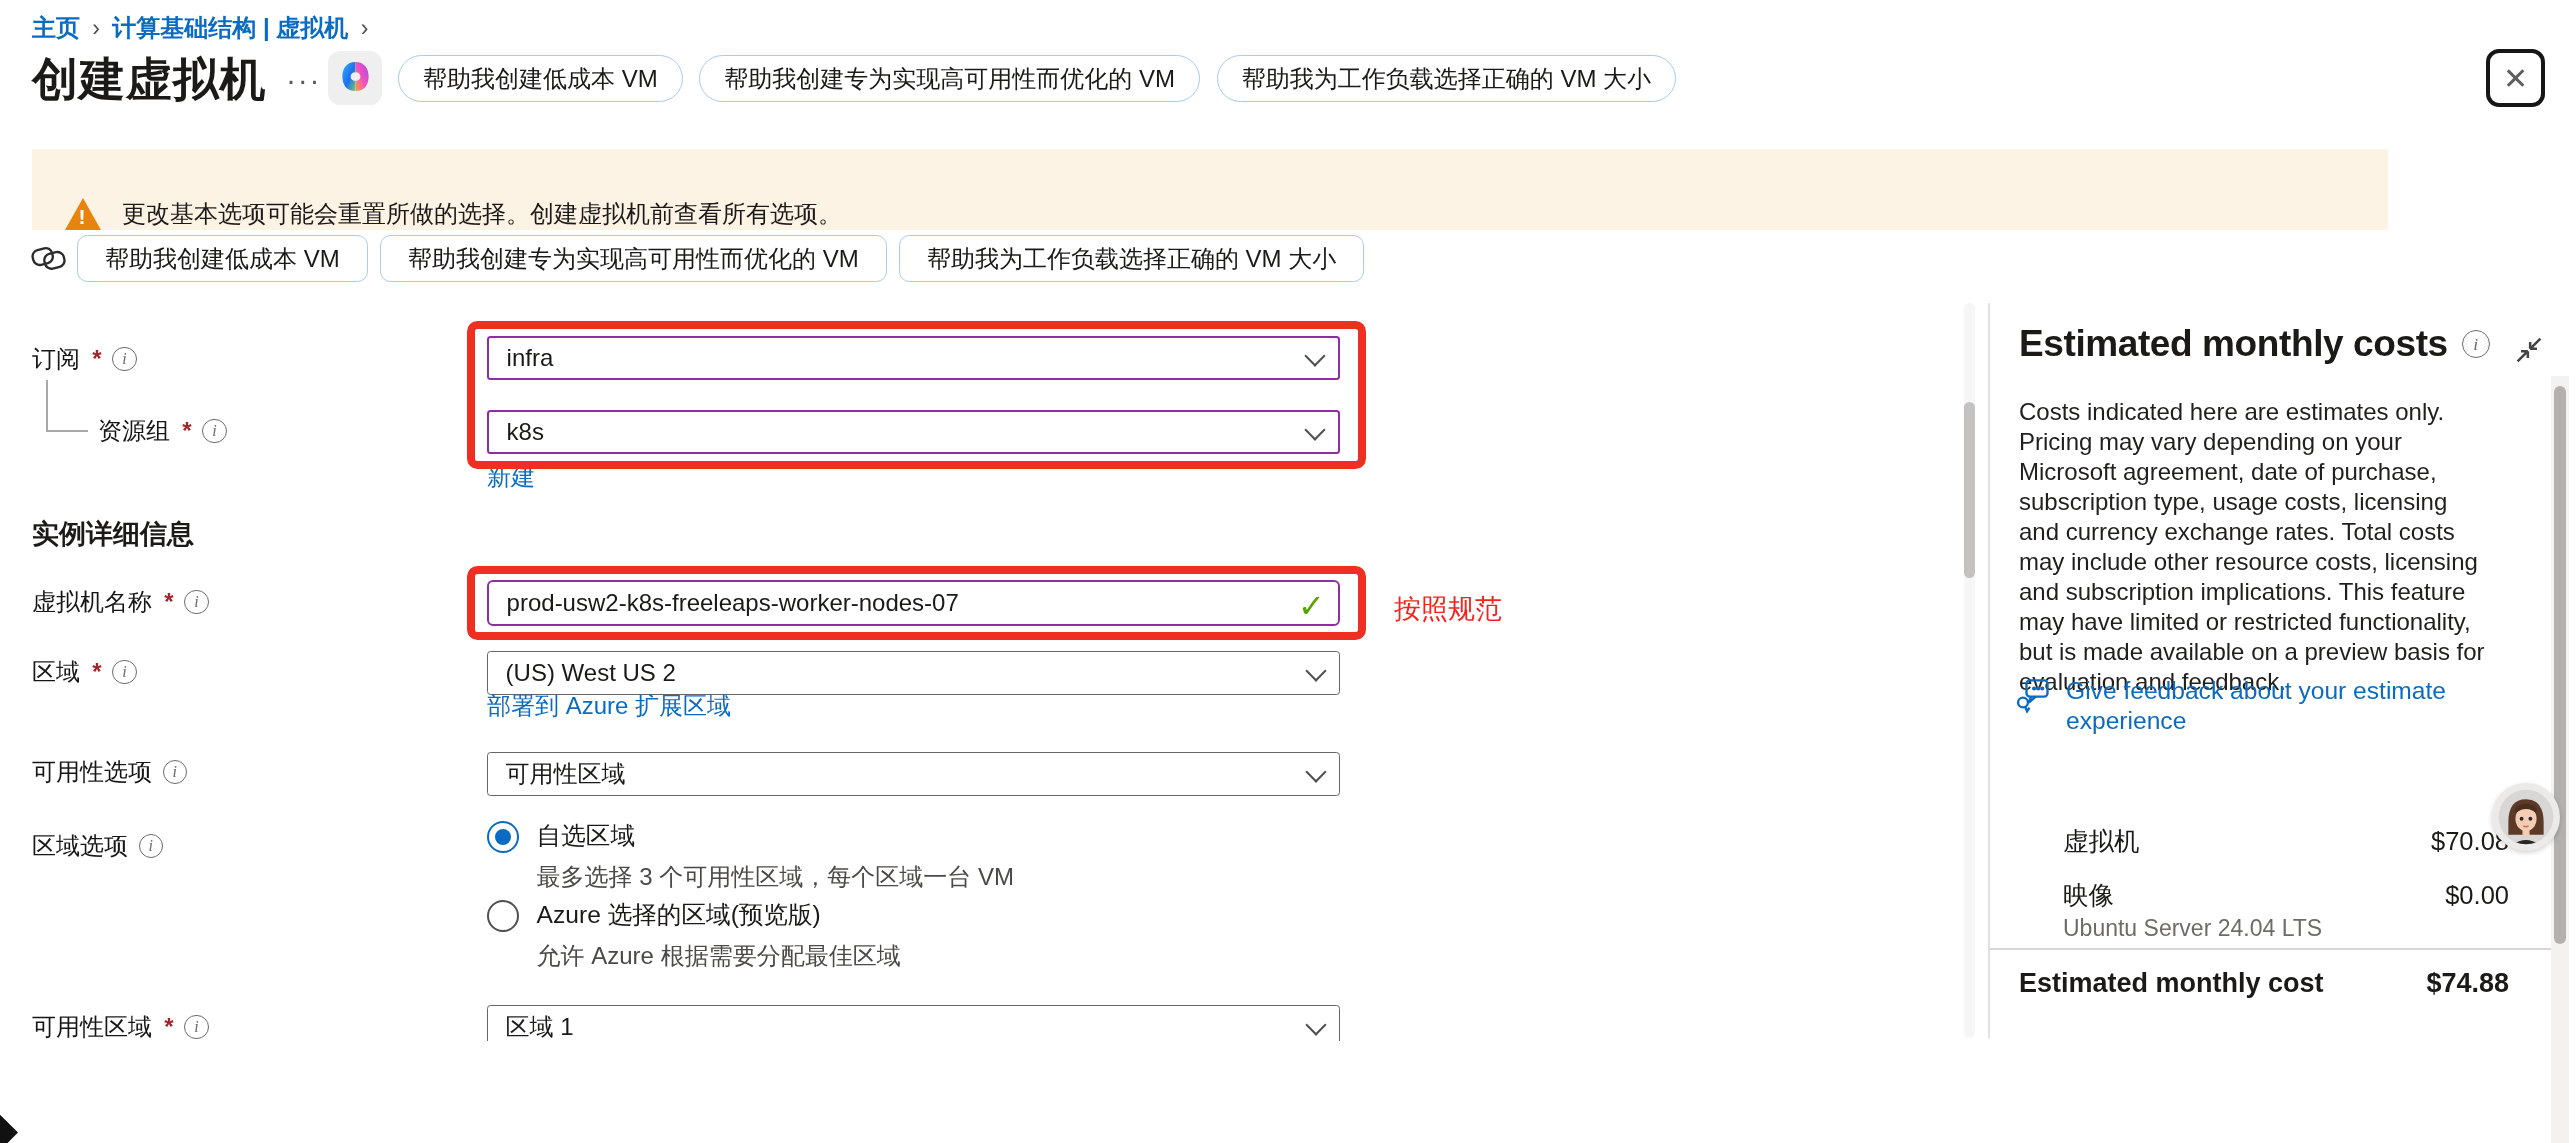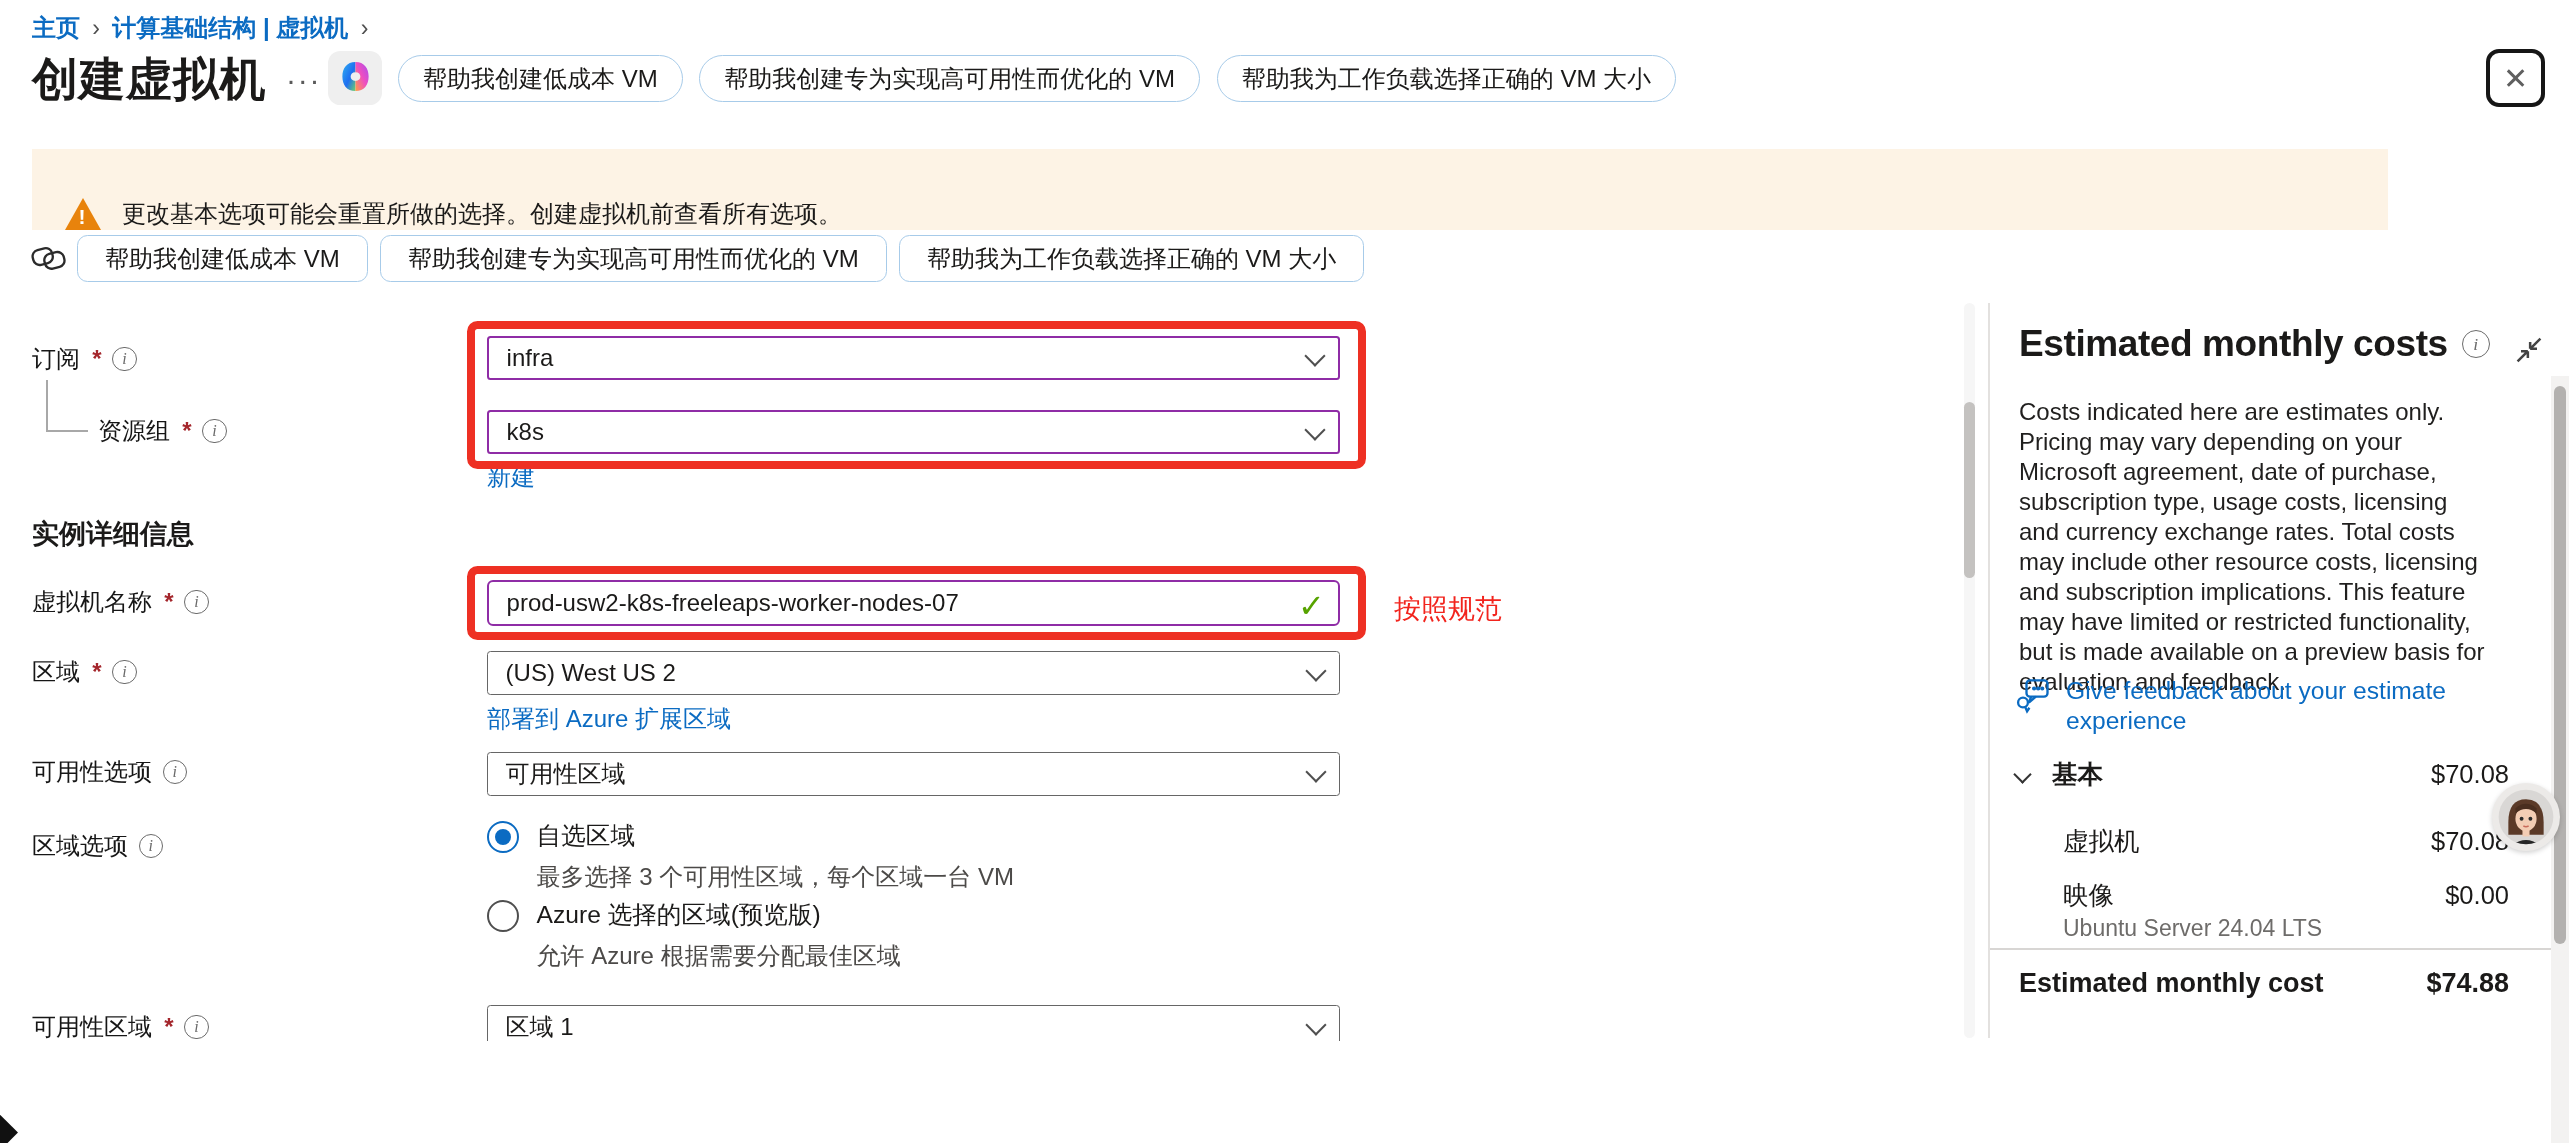--- a/index.html
+++ b/index.html
@@ -51,21 +51,21 @@
   .field .chev { margin-left:auto; }
   .purple { border:2.6px solid #8f2ca6; }
   .chev { width:15px; height:15px; border-right:2.6px solid #4f4f4f; border-bottom:2.6px solid #4f4f4f; transform:rotate(45deg) translateY(-3.5px); flex:none; }
   .dd-sub  { top:33px; }
   .dd-rg   { top:107px; }
   .link { color:#0b6bc2; font-size:24px; cursor:pointer; }
   .new-link { position:absolute; left:487px; top:158px; }
   .vm-input { position:absolute; left:487px; top:277px; width:853px; height:46px; border:2.6px solid #8f2ca6; border-radius:6px; font-size:24px; padding:0 56px 0 17.6px; font-family:"Liberation Sans","DejaVu Sans",sans-serif; color:#1b1a19; background:#fff; }
   .check-icon { position:absolute; left:1298px; top:284px; color:#57a300; font-size:32px; font-weight:700; }
   .dd-region { top:348px; }
-  .edge-link { position:absolute; left:487px; top:400px; }
+  .edge-link { position:absolute; left:487px; top:387px; }
   .dd-avail { top:449px; }
 
   .radio-row { position:absolute; left:487px; display:flex; align-items:flex-start; gap:17.6px; cursor:pointer; }
   .radio-outer { width:32px; height:32px; border-radius:50%; border:2.6px solid #0b6bc2; display:flex; align-items:center; justify-content:center; flex:none; margin-top:1.8px; }
   .radio-outer.off { border-color:#4f4f4f; }
   .radio-dot { width:16px; height:16px; border-radius:50%; background:#0b6bc2; }
   .radio-lab { font-size:24.6px; }
   .radio-desc { font-size:24px; color:#4c4a48; margin-top:8.8px; }
   .r1 { top:516px; }
   .r2 { top:595px; }
@@ -311,25 +311,20 @@
         <circle cx="15.5" cy="10" r="0.8" fill="#0b6bc2"></circle>
           <circle cx="19" cy="10" r="0.8" fill="#0b6bc2"></circle>
           <circle cx="22.5" cy="10" r="0.8" fill="#0b6bc2"></circle>
         <circle cx="6" cy="22" r="4.2"></circle>
         <path d="M8 26 l1.5 3.5 l2 -3"></path>
       </svg>
     </span>
     <span class="feedback-text">Give feedback about your estimate experience</span>
   </div>
 
-  <div class="cost-group">
-    <span class="group-chev"></span>
-    <span class="group-label">基本</span>
-    <span class="cost-amt">$70.08</span>
-  </div>
   <div class="cost-item ci1">
     <span class="item-label">虚拟机</span>
     <span class="cost-amt">$70.08</span>
   </div>
   <div class="cost-item ci2">
     <span class="item-label">映像</span>
     <span class="cost-amt">$0.00</span>
   </div>
   <div class="item-sub">Ubuntu Server 24.04 LTS</div>
 

